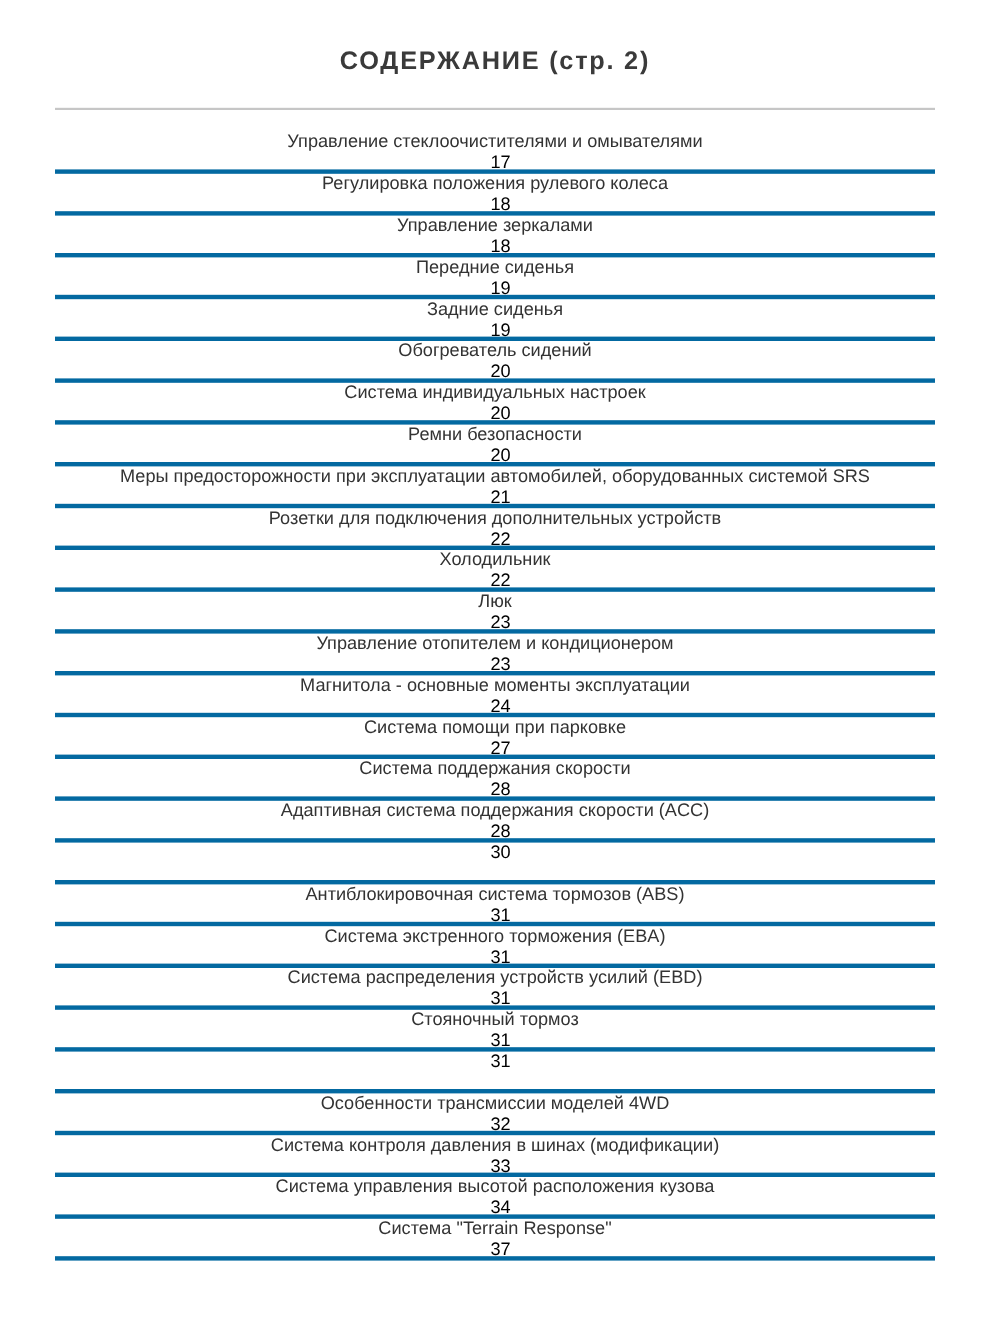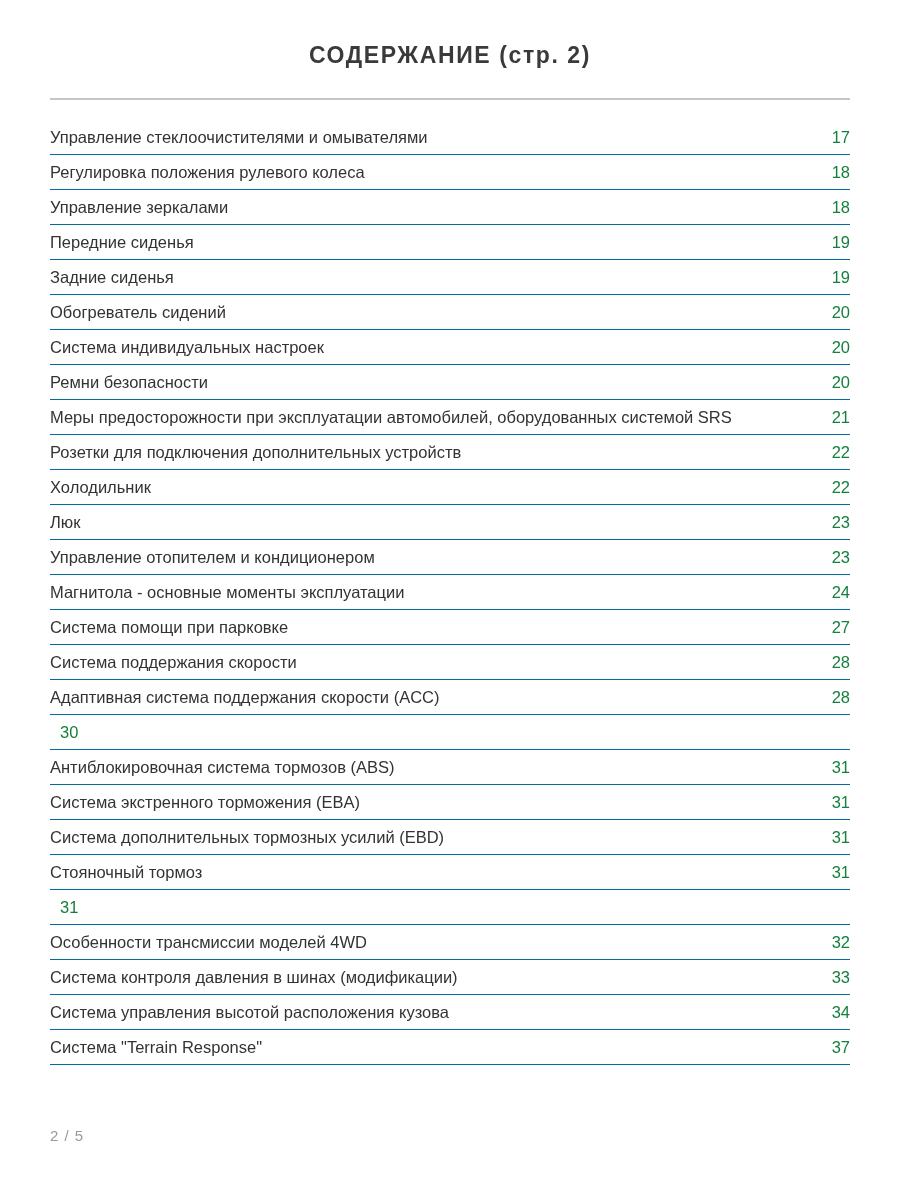--- a/index.html
+++ b/index.html
@@ -36,30 +36,31 @@
     border: none;
   }
   .toc {
     margin-top: 20px;
   }
   .toc-row {
     display: flex;
     justify-content: space-between;
     align-items: center;
     height: 34px;
-    border-bottom: 1px solid #0369a1;
+    border-bottom: 4px solid #0369a1;
+    flex-direction: column;
   }
   .toc-label {
     font-size: 16.5px;
     color: #333333;
     white-space: nowrap;
   }
   .toc-page {
     font-size: 16.5px;
-    color: #15803d;
+    color: #000000;
     padding-left: 10px;
     flex-shrink: 0;
   }
   .footer {
     margin-top: 62px;
     text-align: left;
   }
   .footer span {
     font-size: 15px;
     letter-spacing: 1px;
@@ -146,21 +147,21 @@
       </div>
       <div class="toc-row">
         <span class="toc-label">Антиблокировочная система тормозов (ABS)</span>
         <span class="toc-page">31</span>
       </div>
       <div class="toc-row">
         <span class="toc-label">Система экстренного торможения (EBA)</span>
         <span class="toc-page">31</span>
       </div>
       <div class="toc-row">
-        <span class="toc-label">Система дополнительных тормозных усилий (EBD)</span>
+        <span class="toc-label">Система распределения устройств усилий (EBD)</span>
         <span class="toc-page">31</span>
       </div>
       <div class="toc-row">
         <span class="toc-label">Стояночный тормоз</span>
         <span class="toc-page">31</span>
       </div>
       <div class="toc-row">
         <span class="toc-page">31</span>
       </div>
       <div class="toc-row">

